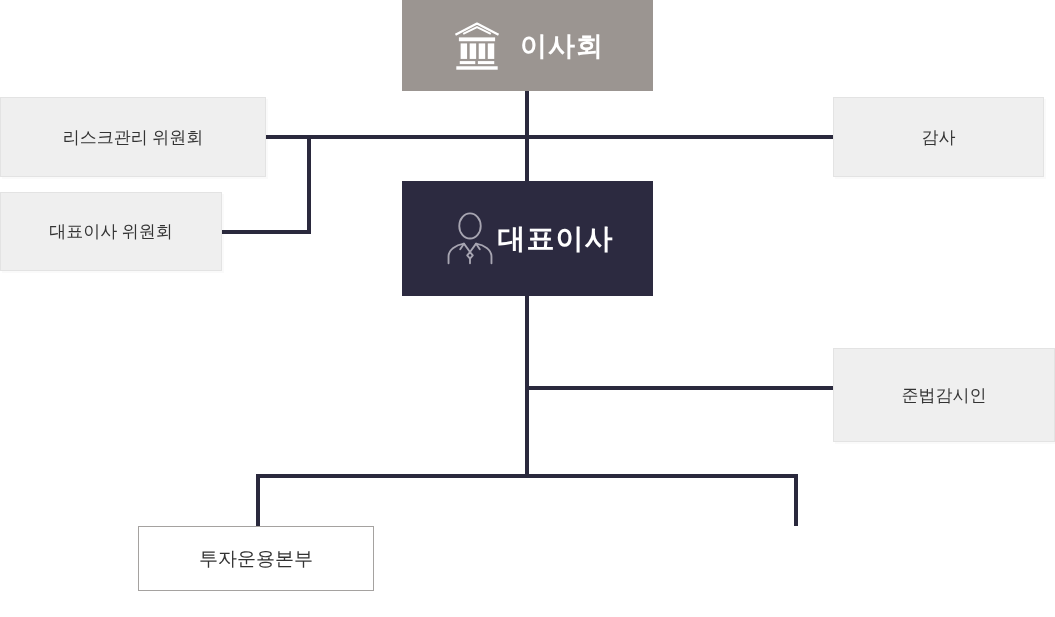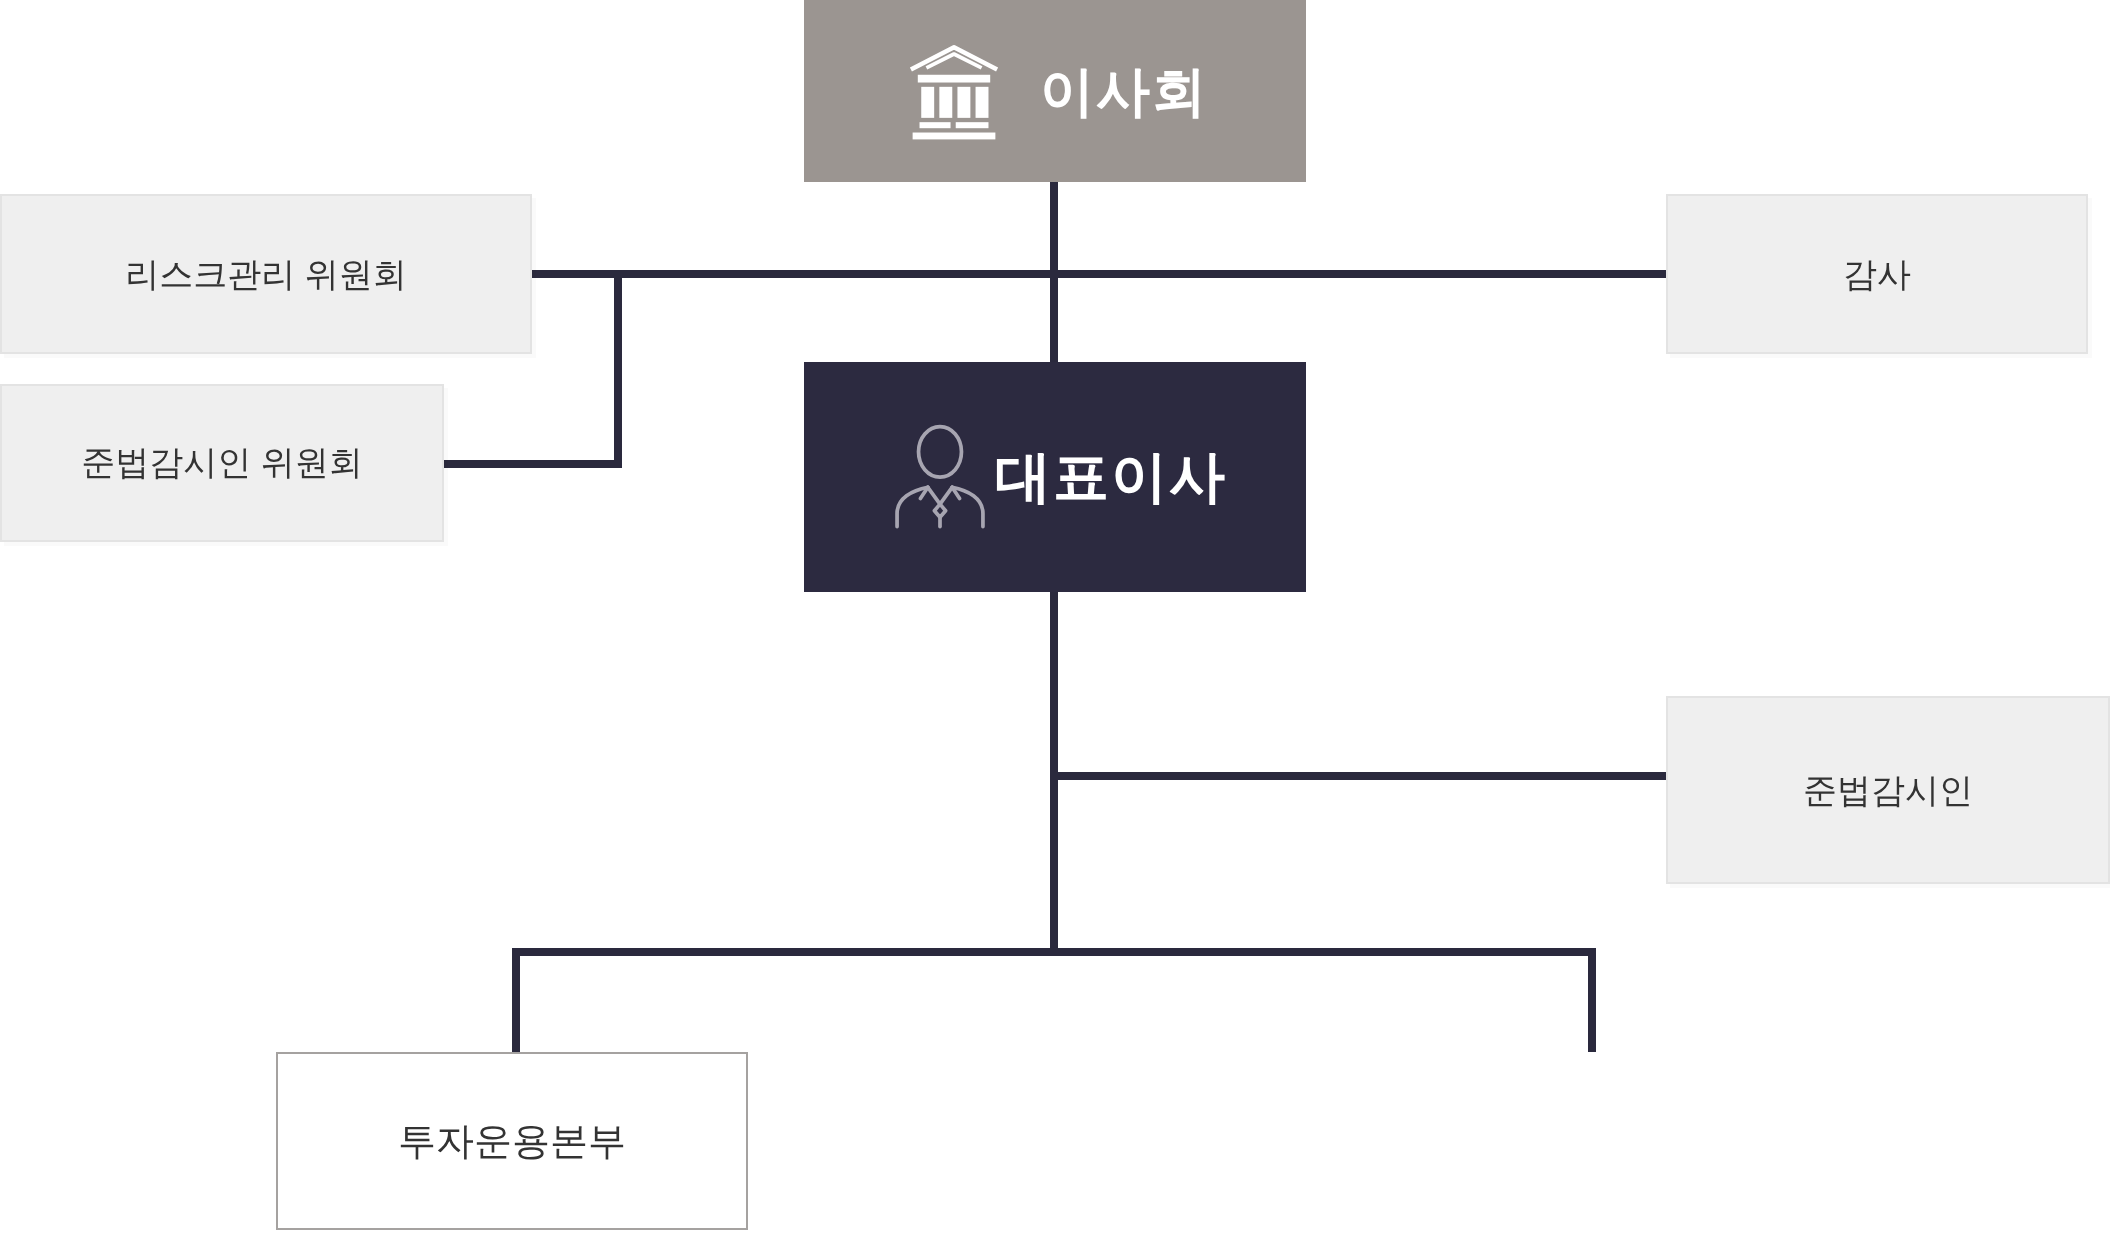--- a/index.html
+++ b/index.html
@@ -73,21 +73,21 @@
       </svg>
     </span>
     <span class="label">이사회</span>
   </div>
 
   <div class="node node-light" style="left:0;top:97px;width:266px;height:80px;">
     <span class="label">리스크관리 위원회</span>
   </div>
 
   <div class="node node-light" style="left:0;top:192px;width:222px;height:79px;">
-    <span class="label">준법감시인 위원회</span>
+    <span class="label">대표이사 위원회</span>
   </div>
 
   <div class="node node-light" style="left:833px;top:97px;width:211px;height:80px;">
     <span class="label">감사</span>
   </div>
 
   <div class="node node-navy" style="left:402px;top:181px;width:251px;height:115px;">
     <span class="icon">
       <svg width="56" height="58" viewBox="0 0 60 62" fill="none" stroke="#a7a5b1" stroke-width="2" stroke-linecap="round" stroke-linejoin="round">
         <ellipse cx="30" cy="17" rx="11.5" ry="13.5"></ellipse>
@@ -99,18 +99,18 @@
         <path d="M30 52 L30 57"></path>
       </svg>
     </span>
     <span class="label">대표이사</span>
   </div>
 
   <div class="node node-light" style="left:833px;top:348px;width:222px;height:94px;">
     <span class="label">준법감시인</span>
   </div>
 
-  <div class="node node-white" style="left:138px;top:526px;width:236px;height:89px;">
+  <div class="node node-white" style="left:138px;top:526px;width:236px;height:65px;">
     <span class="label">투자운용본부</span>
   </div>
 
 
 </div>
 
 </body></html>

